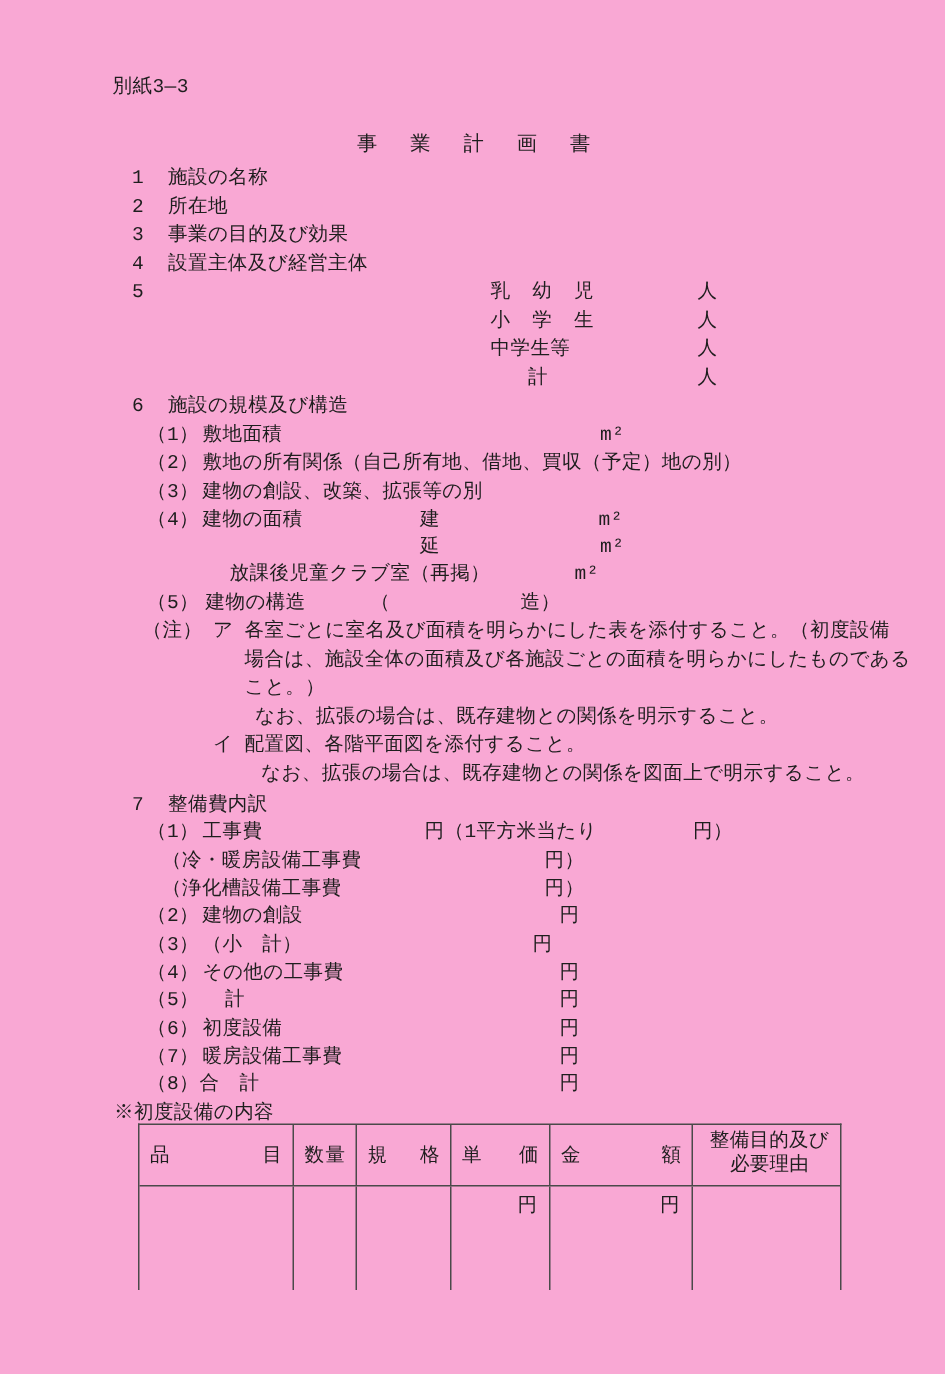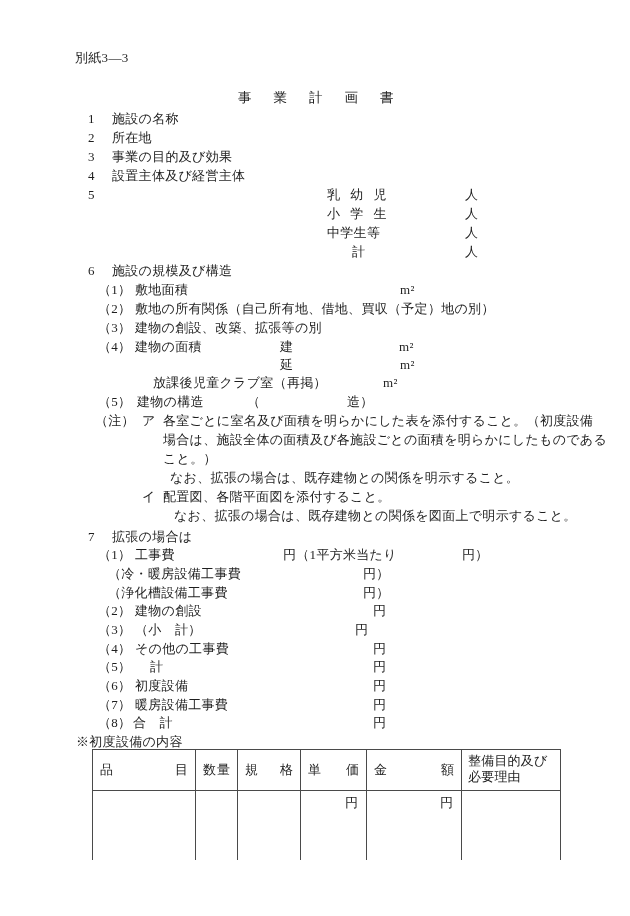--- a/index.html
+++ b/index.html
@@ -1,21 +1,21 @@
 <!DOCTYPE html>
 <html><head>
 <meta charset="utf-8">
 <style>
   html,body{margin:0;padding:0;background:#e8e8e8;}
   .page{
     position:relative;
     width:630px;height:916px;
-    background:#ffffff;
+    background:#f9a8d4;
     overflow:hidden;
-    font-family:Liberation Serif, serif;
+    font-family:Liberation Mono, monospace;
     color:#1e1e1e;
   }
   .t{
     position:absolute;
     font-size:13px;
     line-height:15px;
     white-space:pre;
     letter-spacing:0.3px;
   }
   .title{letter-spacing:22px;font-size:13.5px;}
@@ -27,21 +27,21 @@
     box-sizing:border-box;
     border:1px solid #4a4a4a;border-bottom:none;
     display:flex;flex-direction:column;
   }
   .trow{display:flex;}
   .hrow{height:41px;border-bottom:1px solid #4a4a4a;box-sizing:border-box;}
   .brow{flex:1;}
   .c{box-sizing:border-box;border-right:1px solid #4a4a4a;font-size:13px;}
   .c:last-child{border-right:none;}
   .w1{width:103px;}.w2{width:42px;}.w3{width:63px;}.w4{width:66px;}.w5{width:95px;}
-  .w6{flex:1;}
+  .w6{flex:1;text-align:center;}
   .pair{display:flex;justify-content:space-between;align-items:center;padding:0 7px;}
   .hlast{padding:3px 2px 0 6px;line-height:16px;letter-spacing:0.2px;}
   .yen{text-align:right;padding:3px 8px 0 0;}
 </style>
 </head>
 <body>
 
 <div class="page">
 
   <span class="t" style="left:75px;top:50px">別紙3—3</span>
@@ -97,21 +97,21 @@
   <span class="t" style="left:142px;top:413px">ア</span>
   <span class="t" style="left:163px;top:413px">各室ごとに室名及び面積を明らかにした表を添付すること。（初度設備</span>
   <span class="t" style="left:163px;top:432px">場合は、施設全体の面積及び各施設ごとの面積を明らかにしたものである</span>
   <span class="t" style="left:163px;top:451px">こと。）</span>
   <span class="t" style="left:170px;top:470px">なお、拡張の場合は、既存建物との関係を明示すること。</span>
   <span class="t" style="left:142px;top:489px">イ</span>
   <span class="t" style="left:174px;top:508px">なお、拡張の場合は、既存建物との関係を図面上で明示すること。</span>
   <span class="t" style="left:163px;top:489px">配置図、各階平面図を添付すること。</span>
 
   <span class="t" style="left:88px;top:529px">7</span>
-  <span class="t" style="left:112px;top:529px">拡張の場合は</span>
+  <span class="t" style="left:112px;top:529px">整備費内訳</span>
 
   <span class="t" style="left:98px;top:547px">（1）</span>
   <span class="t" style="left:135px;top:547px">工事費</span>
   <span class="t" style="left:283px;top:547px">円（1平方米当たり</span>
   <span class="t" style="left:462px;top:547px">円）</span>
 
   <span class="t" style="left:108px;top:566px">（冷・暖房設備工事費</span>
   <span class="t" style="left:363px;top:566px">円）</span>
   <span class="t" style="left:108px;top:585px">（浄化槽設備工事費</span>
   <span class="t" style="left:363px;top:585px">円）</span>

